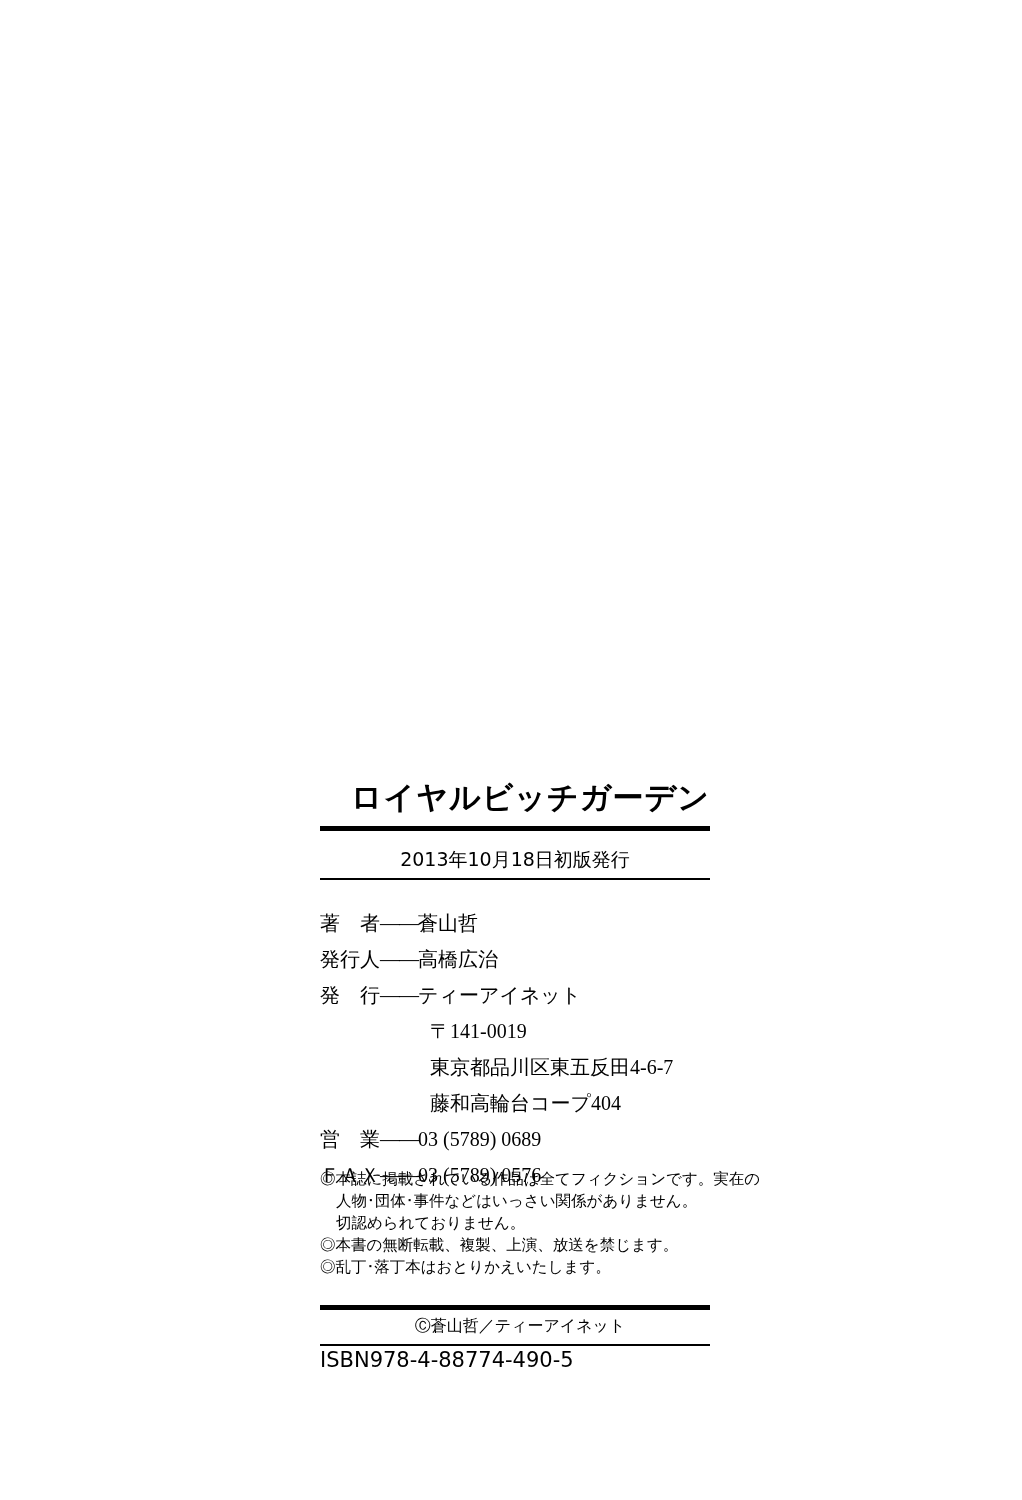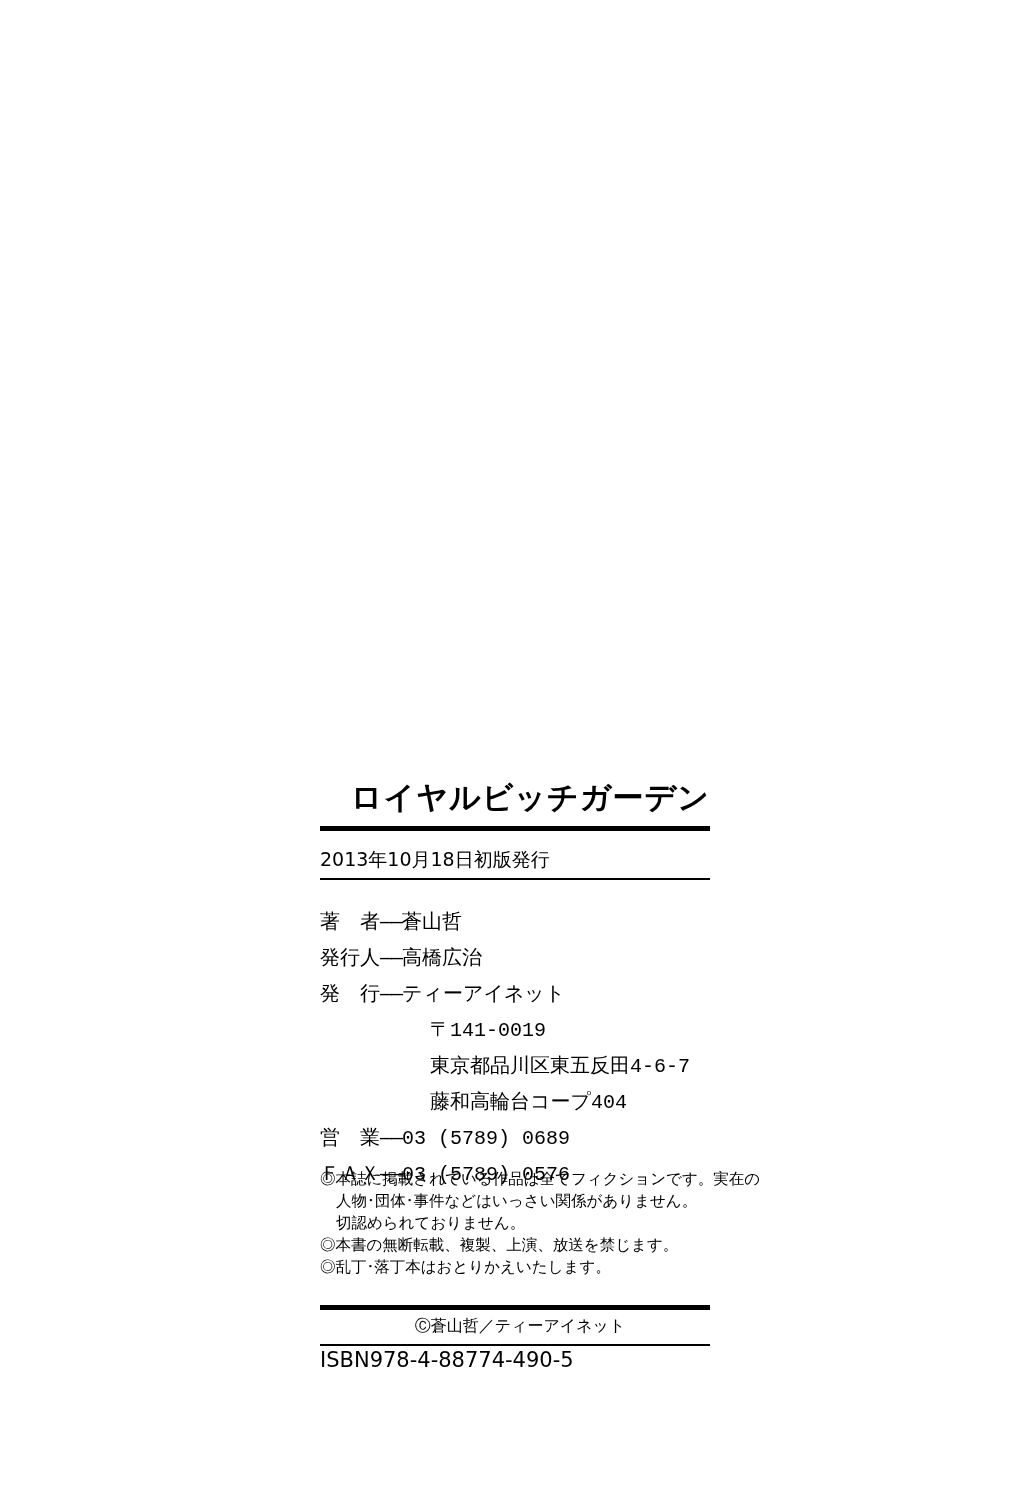--- a/index.html
+++ b/index.html
@@ -47,39 +47,39 @@
     left: 320px;
     width: 390px;
     top: 826px;
     border-top: 5px solid #000;
   }
 
   .pubdate {
     top: 847px;
     font-family: "DejaVu Sans", sans-serif;
     font-size: 19px;
-    text-align: left;
+    text-align: center;
     white-space: nowrap;
   }
 
   .rule-thin {
     position: absolute;
     left: 320px;
     width: 390px;
     top: 878px;
     border-top: 2px solid #000;
   }
 
   
   .credits {
     position: absolute;
     left: 320px;
     top: 905px;
     width: 400px;
-    font-family: Liberation Mono, monospace;
+    font-family: Liberation Serif, serif;
     font-size: 20px;
     line-height: 36px;
   }
   .credit-row {
     display: block;
     white-space: nowrap;
   }
   .credit-label {
     display: inline-block;
   }

